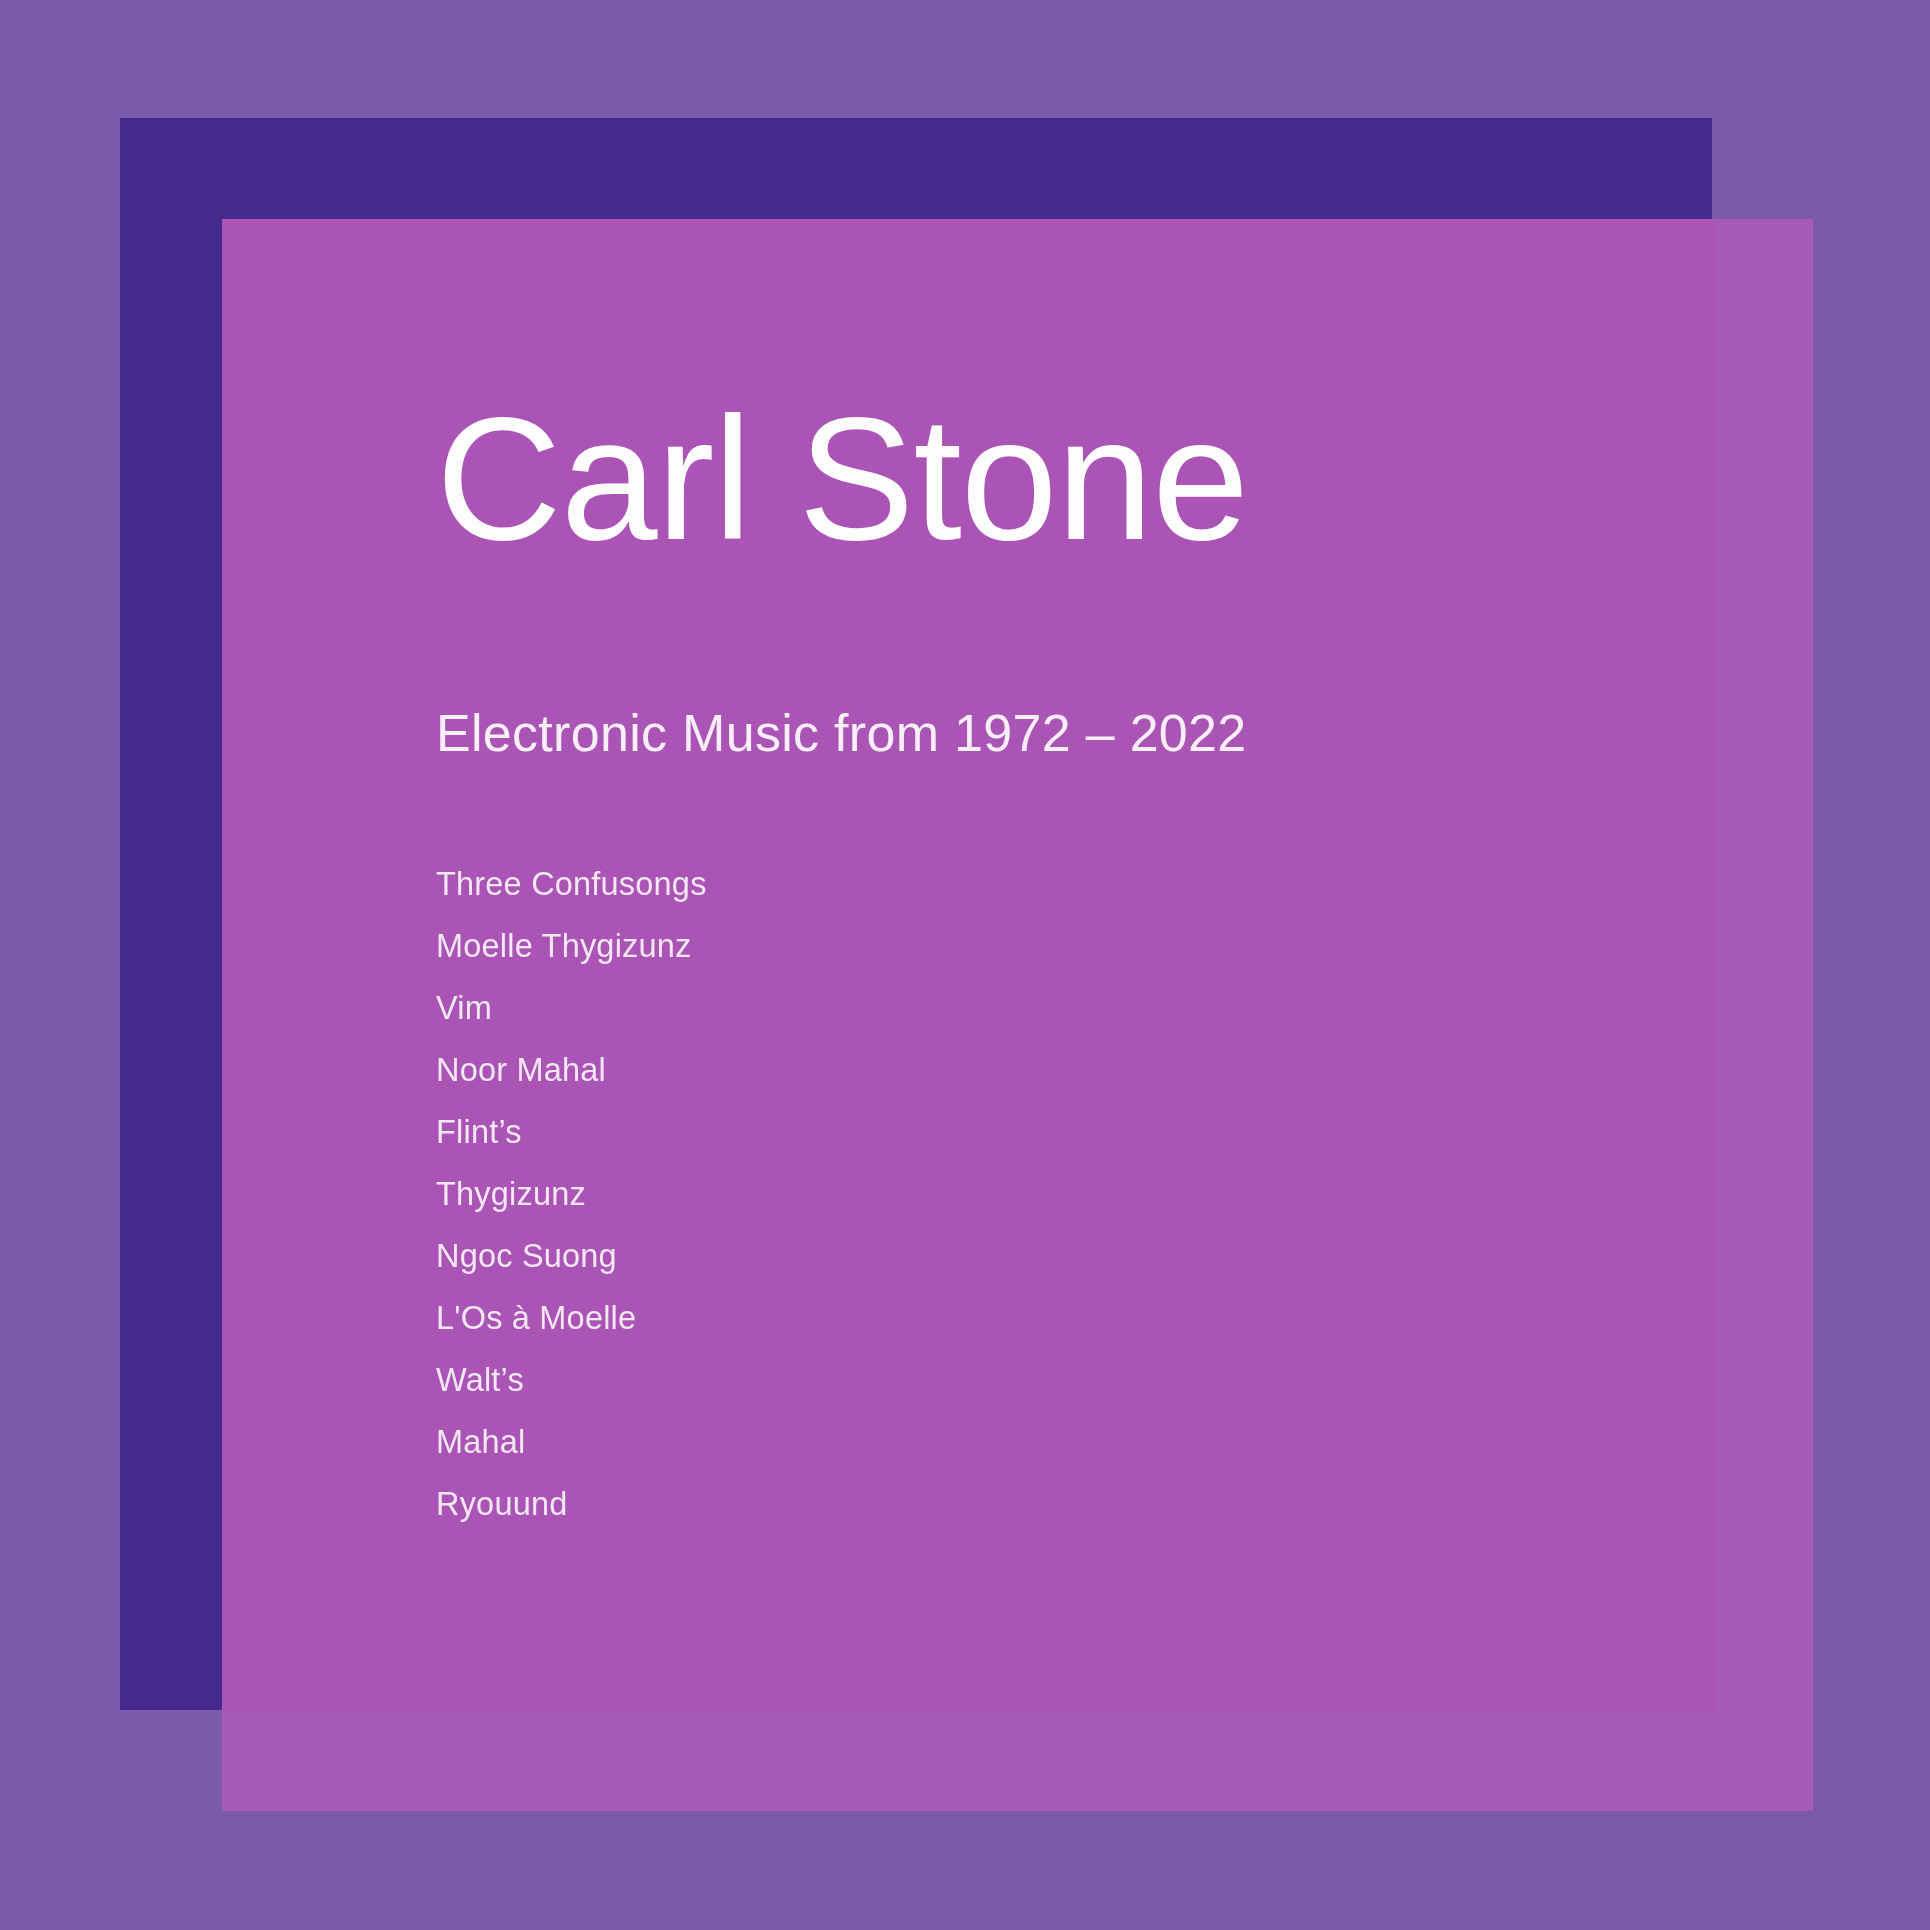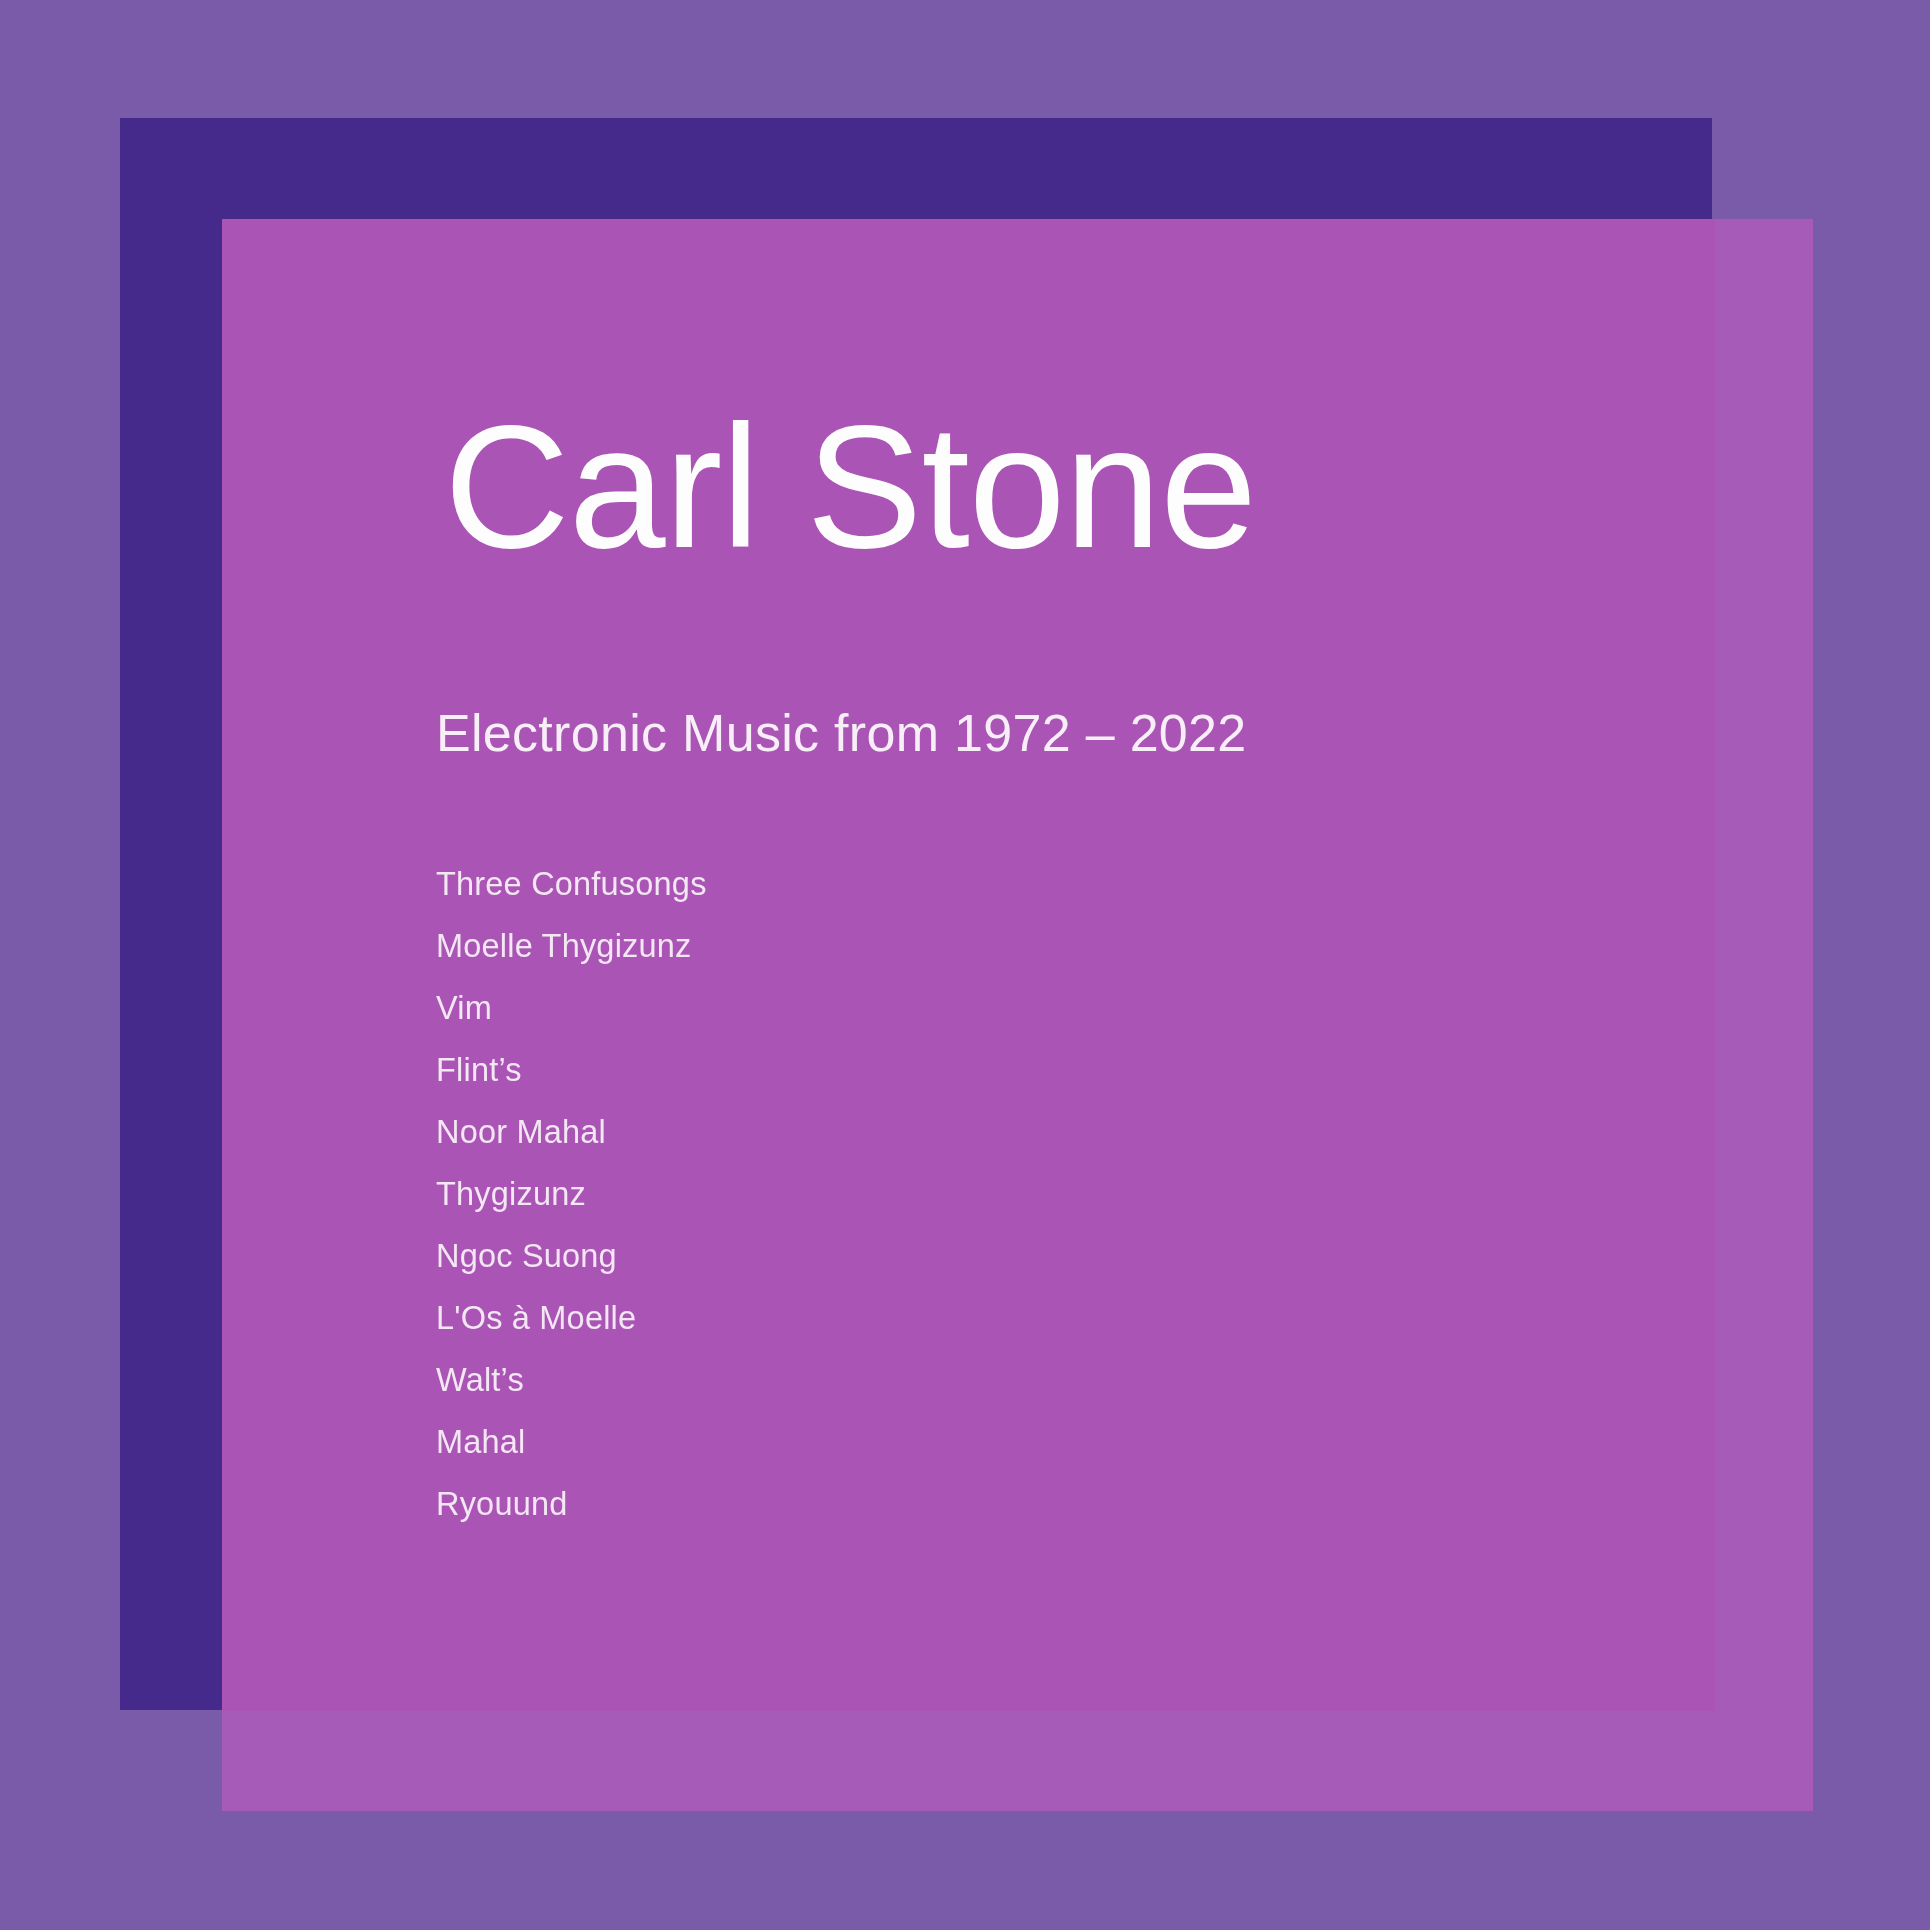--- a/index.html
+++ b/index.html
@@ -56,21 +56,21 @@
     left: 436px;
     top: 0;
     width: 1182px;
     color: #FDFBFE;
   }
 
   #album-title {
     position: absolute;
     left: 0;
     top: 392px;
-    margin: 8px;
+    margin: 0;
     font-size: 174px;
     font-weight: 300;
     line-height: 1;
     letter-spacing: -1px;
     white-space: nowrap;
     color: #FEFDFE;
   }
 
   #album-subtitle {
     position: absolute;
@@ -116,22 +116,22 @@
   <div id="text-block">
 
     <h1 id="album-title">Carl Stone</h1>
 
     <p id="album-subtitle">Electronic Music from 1972 – 2022</p>
 
     <ul id="track-list">
         <li>Three Confusongs</li>
         <li>Moelle Thygizunz</li>
         <li>Vim</li>
+        <li>Noor Mahal</li>
         <li>Flint’s</li>
-        <li>Noor Mahal</li>
         <li>Thygizunz</li>
         <li>Ngoc Suong</li>
         <li>L'Os à Moelle</li>
         <li>Walt’s</li>
         <li>Mahal</li>
         <li>Ryouund</li>
       </ul>
 
   </div>
 

